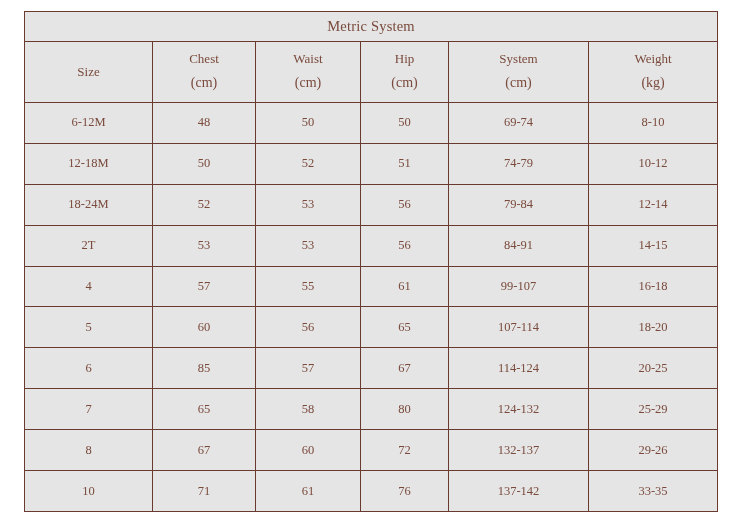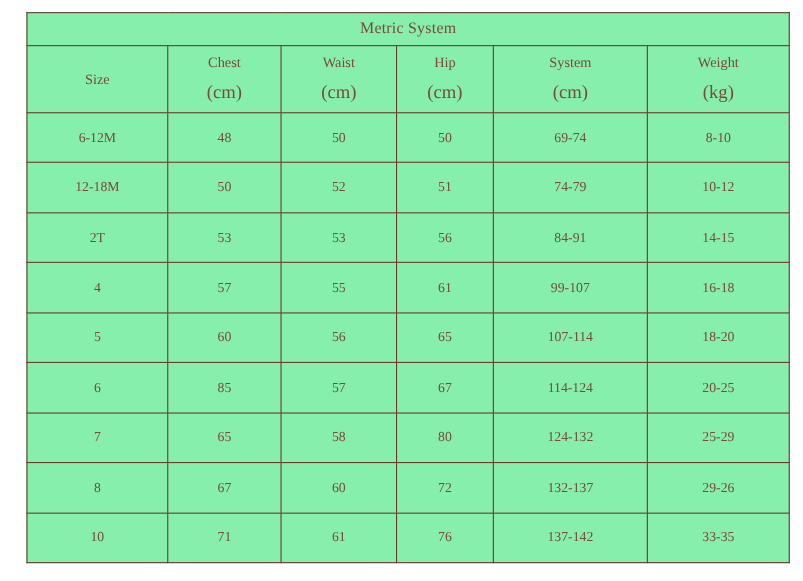--- a/index.html
+++ b/index.html
@@ -20,21 +20,21 @@
     top: 11px;
     width: 693px;
     height: 501px;
   }
 
   table.size-chart {
     width: 693px;
     height: 501px;
     border-collapse: collapse;
     table-layout: fixed;
-    background: #86efac;
+    background: #e5e5e5;
   }
 
   table.size-chart td,
   table.size-chart th {
     border: 1.5px solid #6b3a2e;
     text-align: center;
     vertical-align: middle;
     color: #7a4a3c;
     font-weight: normal;
     padding: 0;
@@ -49,21 +49,21 @@
   }
 
   .head-row th {
     height: 60px;
     font-size: 13px;
     line-height: 1.75;
     color: #7a4a3c;
   }
   .head-unit {
     display: block;
-    font-size: 17px;
+    font-size: 14px;
   }
 
   .data-row td {
     height: 34px;
     font-size: 12.5px;
   }
 
   
   col.c-size   { width: 128px; }
   col.c-chest  { width: 103px; }
@@ -126,20 +126,28 @@
         </tr>
         <tr class="data-row">
           <td>12-18M</td>
           <td>50</td>
           <td>52</td>
           <td>51</td>
           <td>74-79</td>
           <td>10-12</td>
         </tr>
         <tr class="data-row">
+          <td>18-24M</td>
+          <td>52</td>
+          <td>53</td>
+          <td>56</td>
+          <td>79-84</td>
+          <td>12-14</td>
+        </tr>
+        <tr class="data-row">
           <td>2T</td>
           <td>53</td>
           <td>53</td>
           <td>56</td>
           <td>84-91</td>
           <td>14-15</td>
         </tr>
         <tr class="data-row">
           <td>4</td>
           <td>57</td>

